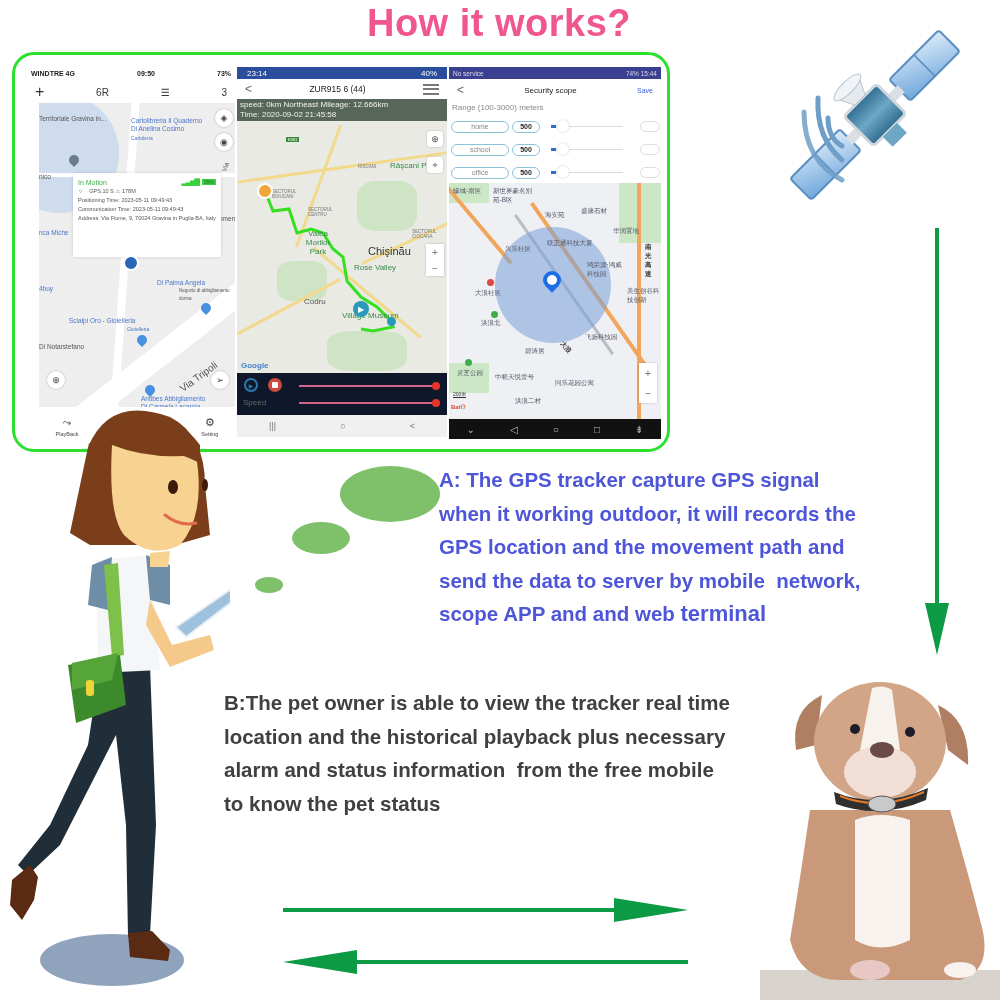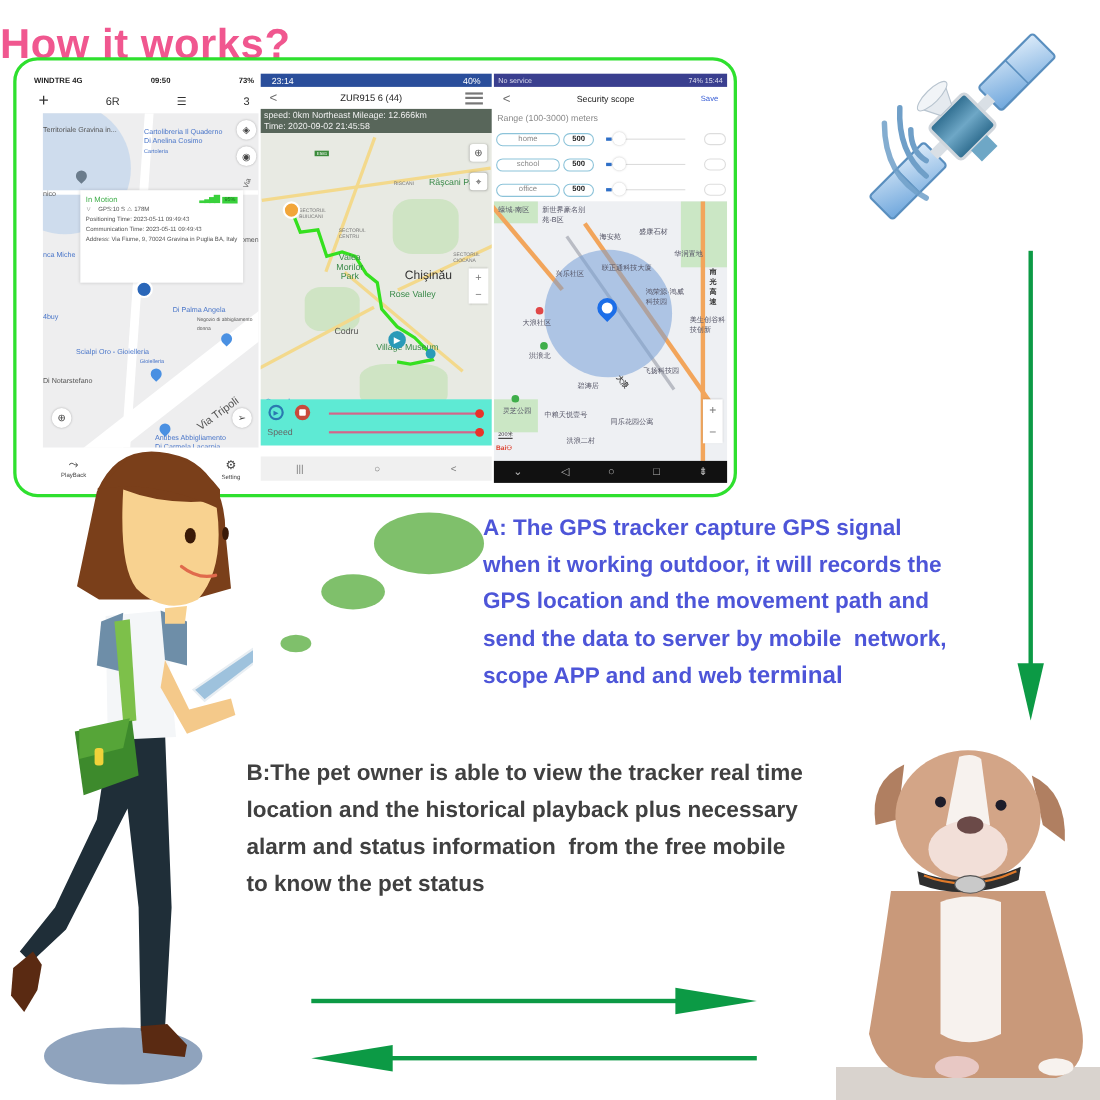--- a/index.html
+++ b/index.html
@@ -1,20 +1,20 @@
 <!DOCTYPE html>
 <html><head>
 <meta charset="utf-8">
 <style>
   * { box-sizing: border-box; margin: 0; padding: 0; }
   html, body { width: 1000px; height: 1000px; background: #ffffff; overflow: hidden; }
   body { position: relative; font-family: "Liberation Sans", sans-serif; }
 
   .title {
-    position: absolute; left: 0; width: 998px; top: 20px; text-align: left;
+    position: absolute; left: 0; width: 998px; top: 2px; text-align: center;
     font-family: "Liberation Sans", sans-serif; font-weight: bold; font-size: 38px;
     color: #f0578f; letter-spacing: 0.5px;
   }
 
   .screens-frame {
     position: absolute; left: 12px; top: 52px; width: 658px; height: 400px;
     border: 3px solid #2ee02e; border-radius: 22px; background: #fff; overflow: hidden;
   }
 
   
@@ -50,21 +50,21 @@
   .p2-map { position: absolute; top: 54px; left: 0; width: 210px; height: 252px; background: #e8eae3; overflow: hidden; }
   .p2-map .park { position: absolute; background: #cfe4c4; border-radius: 30%; }
   .p2-map .hwy { position: absolute; background: #f3d98c; }
   .p2-map .lbl { position: absolute; font-size: 8px; color: #555; margin-left: 13px; }
   .p2-map .lbl.green { color: #3a8a4a; }
   .p2-map .lbl.big { font-size: 11px; color: #333; }
   .p2-map .lbl.small { font-size: 4.5px; color: #777; }
   .p2-map .ctl { position: absolute; width: 16px; height: 16px; background: #fff; border-radius: 3px; box-shadow: 0 0 2px rgba(0,0,0,0.25); font-size: 9px; display: flex; align-items: center; justify-content: center; color: #555; }
   .p2-map .zoombox { position: absolute; right: 3px; top: 123px; width: 18px; height: 32px; background: #fff; box-shadow: 0 0 2px rgba(0,0,0,0.25); font-size: 10px; color: #777; display: flex; flex-direction: column; align-items: center; justify-content: space-around; }
   .p2-map .google { position: absolute; left: 4px; bottom: 3px; font-size: 8px; font-weight: bold; color: #4a80d0; }
-  .p2-controls { position: absolute; top: 296px; left: 0; width: 210px; height: 42px; background: #5eead4; }
+  .p2-controls { position: absolute; top: 306px; left: 0; width: 210px; height: 42px; background: #0f172a; }
   .p2-controls .play { position: absolute; left: 7px; top: 5px; width: 14px; height: 14px; border-radius: 50%; border: 2px solid #2a7ab0; display: flex; align-items: center; justify-content: center; font-size: 6px; color: #2a7ab0; }
   .p2-controls .stop { position: absolute; left: 31px; top: 5px; width: 14px; height: 14px; border-radius: 50%; background: #c94a3c; display: flex; align-items: center; justify-content: center; }
   .p2-controls .stop::after { content: ""; width: 6px; height: 6px; background: #fff; border-radius: 1px; }
   .p2-controls .slider { position: absolute; left: 62px; width: 138px; height: 1.5px; background: #d4658a; }
   .p2-controls .slider .knob { position: absolute; right: -3px; top: -3.5px; width: 8px; height: 8px; border-radius: 50%; background: #e8332a; }
   .p2-controls .speed-label { position: absolute; left: 6px; top: 25px; font-size: 8px; color: #666; }
   .p2-sysnav { position: absolute; top: 348px; left: 0; width: 210px; height: 22px; background: #f0f0f0; display: flex; justify-content: space-around; align-items: center; font-size: 9px; color: #777; }
 
   
   .phone3 { position: absolute; left: 434px; top: 12px; width: 212px; height: 372px; background: #fff; }

